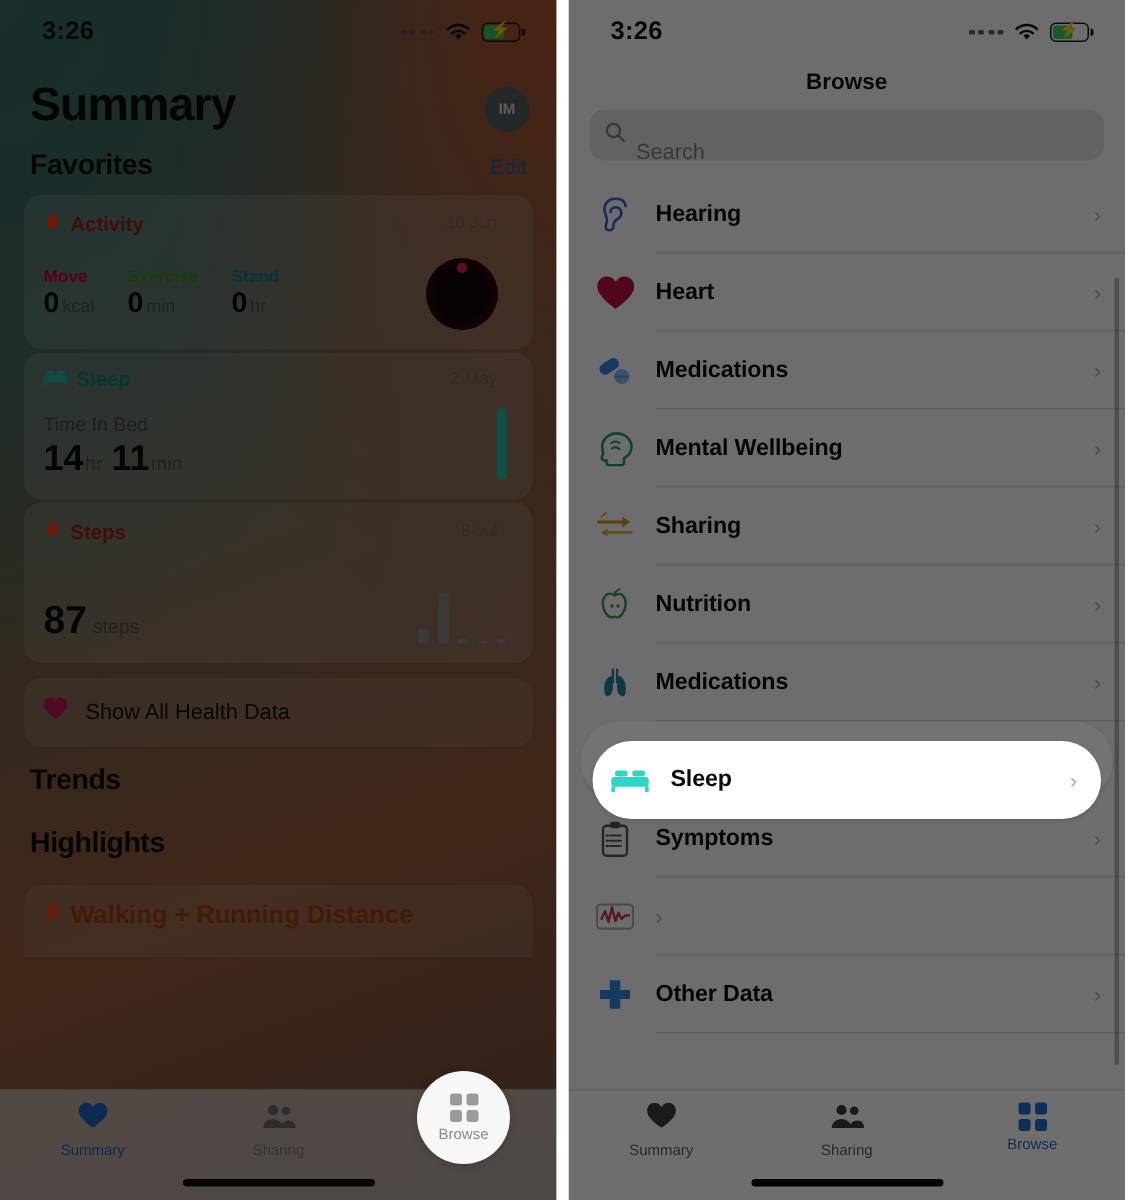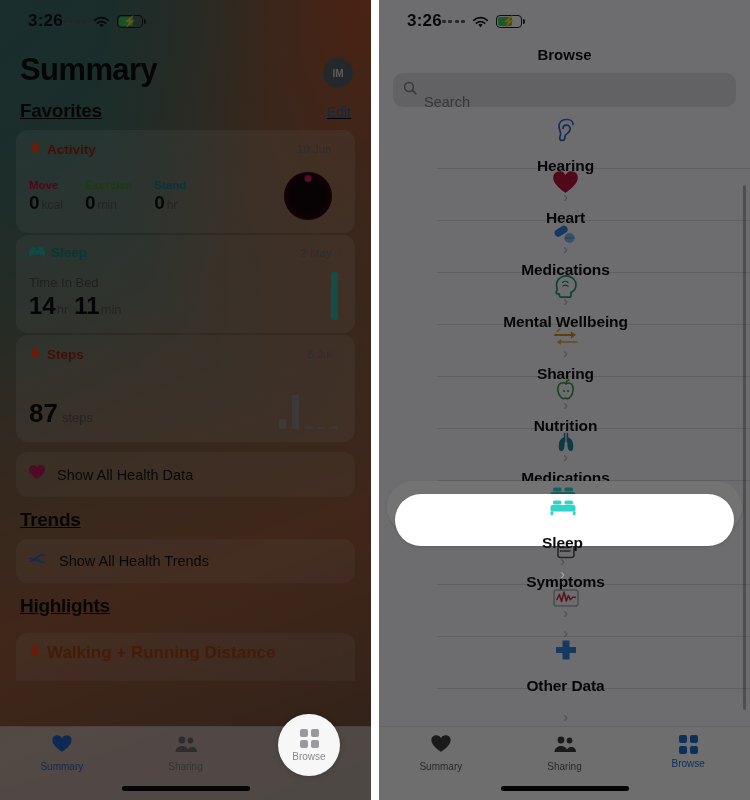--- a/index.html
+++ b/index.html
@@ -16,21 +16,21 @@
   .phone.left  { }
   .gap { width: 8px; height: 800px; background: #ffffff; }
 
   
   .dim { position:absolute; inset:0; background:#000; opacity:.58; pointer-events:none; z-index:60; }
   .dim.soft { opacity:.55; }
 
   
   .statusbar {
     position: relative; height: 42px; display:flex; align-items:center;
-    justify-content:flex-start; padding: 0 24px 0 28px; z-index:10;
+    justify-content:space-between; padding: 0 24px 0 28px; z-index:10;
   }
   .sb-time { font-size: 17px; font-weight: 700; color:#111; letter-spacing:.2px; }
   .sb-right { display:flex; align-items:center; gap:7px; }
   .sb-dots { display:flex; gap:2.5px; align-items:center; }
   .sb-dots i { display:block; width:4px; height:3px; border-radius:1px; background:#5a5a5a; }
   .wifi { width:17px; height:13px; position:relative; }
   .batt { width:26px; height:13px; border:1.6px solid #1c1c1c; border-radius:4px; position:relative; }
   .batt::after { content:""; position:absolute; right:-4px; top:3.5px; width:2px; height:5px;
                  background:#1c1c1c; border-radius:0 2px 2px 0; }
   .batt .fill { position:absolute; left:1px; top:1px; bottom:1px; width:55%; background:#35c759; border-radius:2px; }
@@ -45,21 +45,21 @@
       linear-gradient(160deg, #3d6b66 0%, #6a6551 38%, #9a5c3c 70%, #6e5040 100%);
   }
   .summary-scroll { position:relative; z-index:5; padding: 0 16px; }
   .sum-head { display:flex; align-items:flex-start; justify-content:space-between; padding: 10px 2px 0 4px; }
   .sum-title { font-size: 31px; font-weight: 800; color:#0d0d0d; letter-spacing:-.6px; }
   .avatar {
     width:30px; height:30px; border-radius:50%; background:#5a6066; color:#d8dade;
     font-size:10px; font-weight:700; display:flex; align-items:center; justify-content:center;
     margin-top:6px;
   }
-  .sec-head { display:flex; align-items:baseline; justify-content:space-between; padding: 12px 4px 8px 4px; text-decoration: underline; }
+  .sec-head { display:flex; align-items:baseline; justify-content:space-between; padding: 12px 4px 8px 4px; }
   .sec-title { font-size:19px; font-weight:800; color:#101010; letter-spacing:-.3px; }
   .sec-action { font-size:14px; font-weight:500; color:#2a5ea8; }
 
   .card { background:rgba(255,255,255,.13); border-radius:12px; padding:10px 13px 13px; margin-bottom:2px; }
   .card + .card { margin-top:1px; }
   .card-head { display:flex; align-items:center; justify-content:space-between; }
   .card-ttl { display:flex; align-items:center; gap:6px; font-size:13.5px; font-weight:700; }
   .card-date { font-size:11.5px; color:#6e6a66; display:flex; align-items:center; gap:6px; }
   .chev { color:#7e7a76; font-size:13px; line-height:1; }
 
@@ -104,21 +104,21 @@
 
   
   .browse-bg { position:absolute; inset:0; background:#f2f2f7; }
   .browse-title { text-align:center; font-size:15px; font-weight:600; color:#111; padding: 4px 0 10px; position:relative; z-index:5; }
   .searchbar { position:relative; z-index:5; margin: 0 14px; height:34px; border-radius:10px;
                background:rgba(118,118,128,.20); display:flex; align-items:center; gap:7px; padding: 0 10px; }
   .searchbar .sph { font-size:14.5px; color:#7c7c80;margin-top:24px; }
 
   .blist { position:relative; z-index:5; margin: 10px 0 0 0; }
   .brow { position:relative; display:flex; align-items:center; gap:14px; height:52px;
-          padding: 0 16px 0 18px; flex-direction: column; }
+          padding: 0 16px 0 18px; }
   .brow .bico { width:26px; height:26px; display:flex; align-items:center; justify-content:center; flex:0 0 26px; }
   .brow .blbl { flex:1; font-size:15.5px; font-weight:600; color:#0d0d0d; letter-spacing:-.1px; }
   .brow .bchev { font-size:14px; color:#a8a8ad; }
   .brow .bsep { position:absolute; left:58px; right:0; bottom:0; height:1px; background:rgba(60,60,67,.16); }
   .brow.sel { background:#ffffff; border-radius:26px; margin: 0 8px; padding-left:12px;
               z-index:70; box-shadow:0 1px 3px rgba(0,0,0,.12); }
 
   .scrollbar { position:absolute; right:4px; top:185px; width:3px; height:525px;
                border-radius:2px; background:rgba(0,0,0,.28); z-index:66; }
 
@@ -275,30 +275,20 @@
               <path d="M8 14S0 9.2 0 4.6A4.2 4.2 0 0 1 8 2.6 4.2 4.2 0 0 1 16 4.6C16 9.2 8 14 8 14z" fill="#c2185b"></path>
             </svg>
         </span>
         <span class="lbl">Show All Health Data</span>
         <span class="chev">›</span>
       </div>
 
       <div class="sec-head">
         <div class="sec-title">Trends</div>
       </div>
-      <div class="row-link" style="margin-top:0">
-        <span>
-          <svg width="18" height="14" viewBox="0 0 18 14">
-              <path d="M1 9.5c5 0 6-5 11-6.5M1 6.5c5 0 8 3 14 4" stroke="#2d62c4" stroke-width="1.7" fill="none" stroke-linecap="round"></path>
-              <path d="M12.5 1l3.5 2-3.5 2z" fill="#2d62c4"></path>
-            </svg>
-        </span>
-        <span class="lbl">Show All Health Trends</span>
-        <span class="chev">›</span>
-      </div>
 
       <div class="sec-head">
         <div class="sec-title">Highlights</div>
       </div>
       <div class="hl-row">
         <div class="hl-ttl">
           <span>
             <svg width="12" height="15" viewBox="0 0 12 15">
                 <path d="M6 0C6 4 2 4.5 2 8.5A4 4 0 0 0 10 8.5C10 5.5 8 5 7.5 3 7 5 6 4.5 6 0z" fill="#fa4616"></path>
               </svg>

